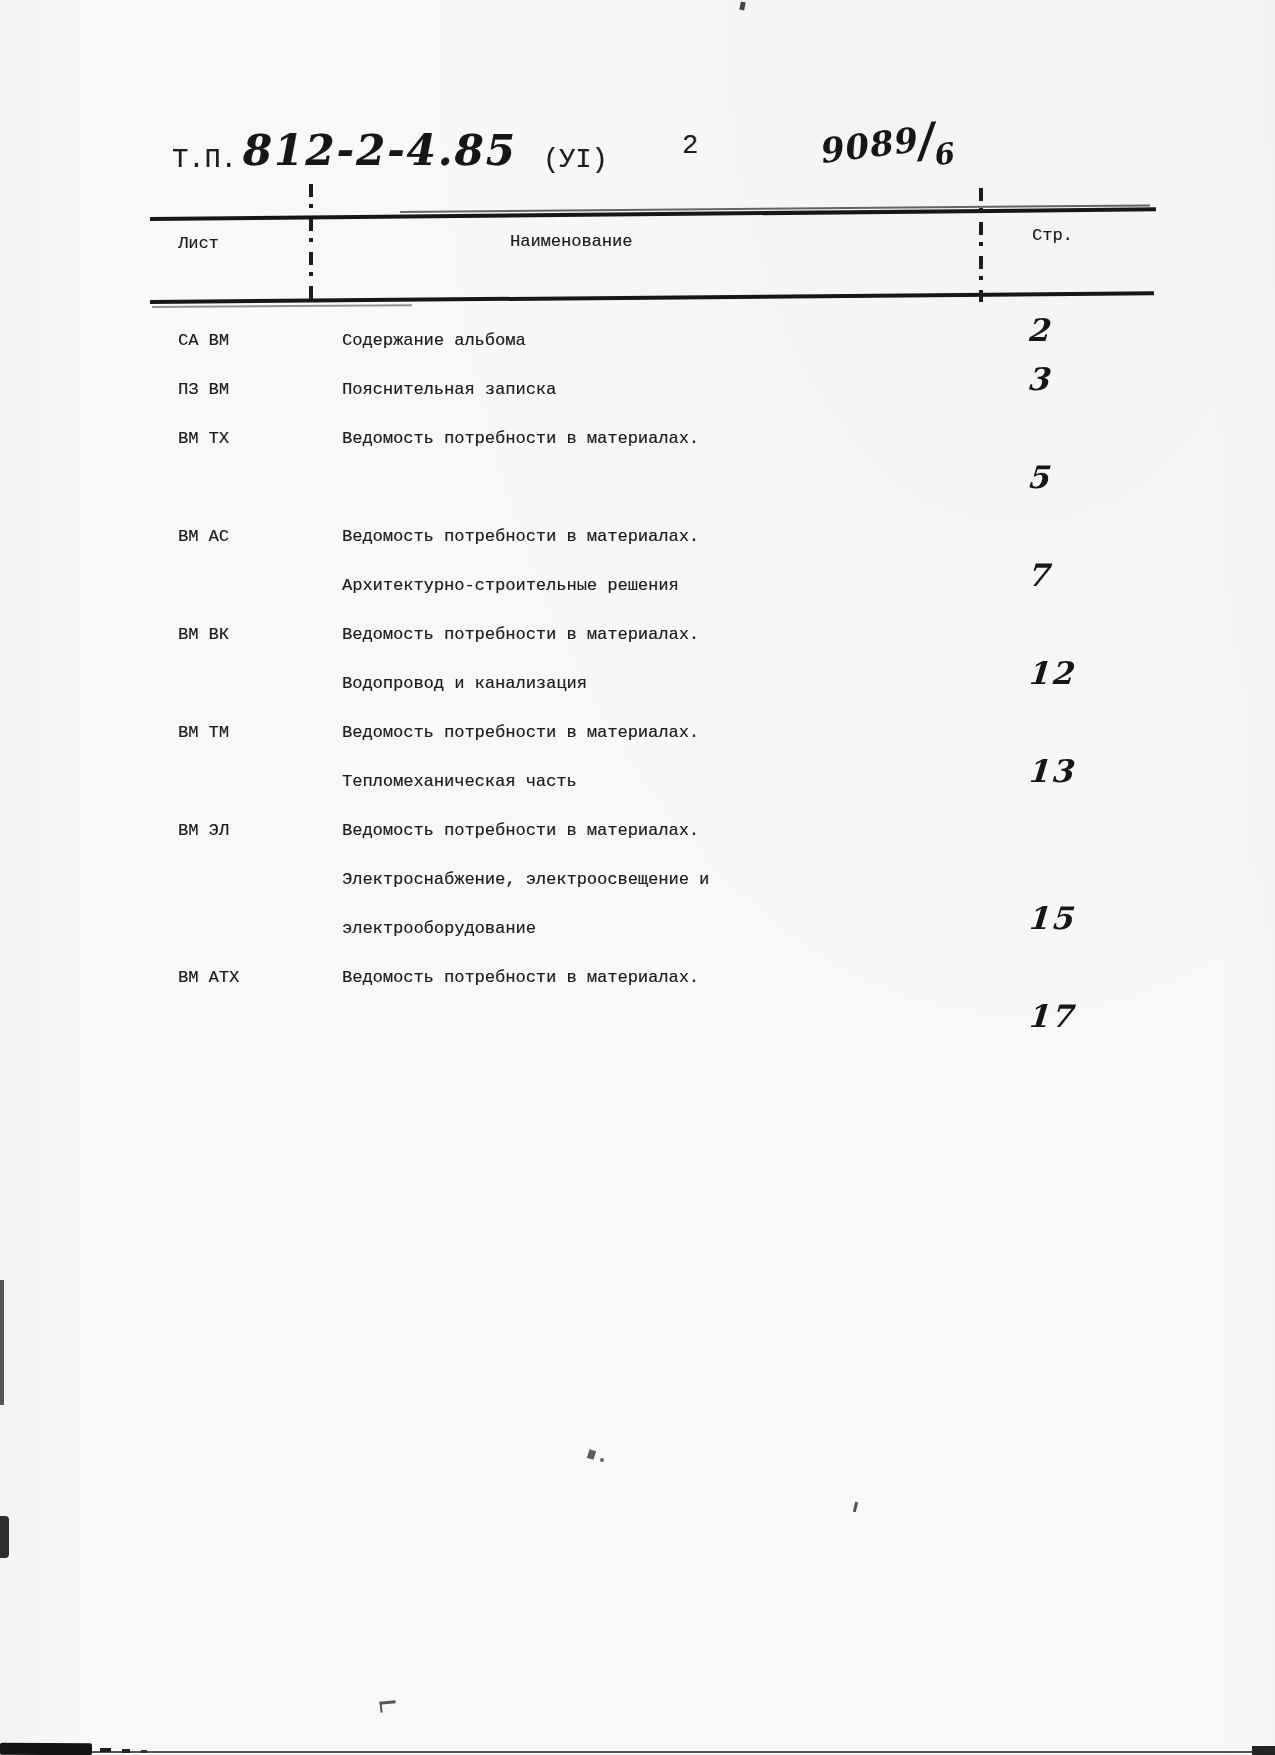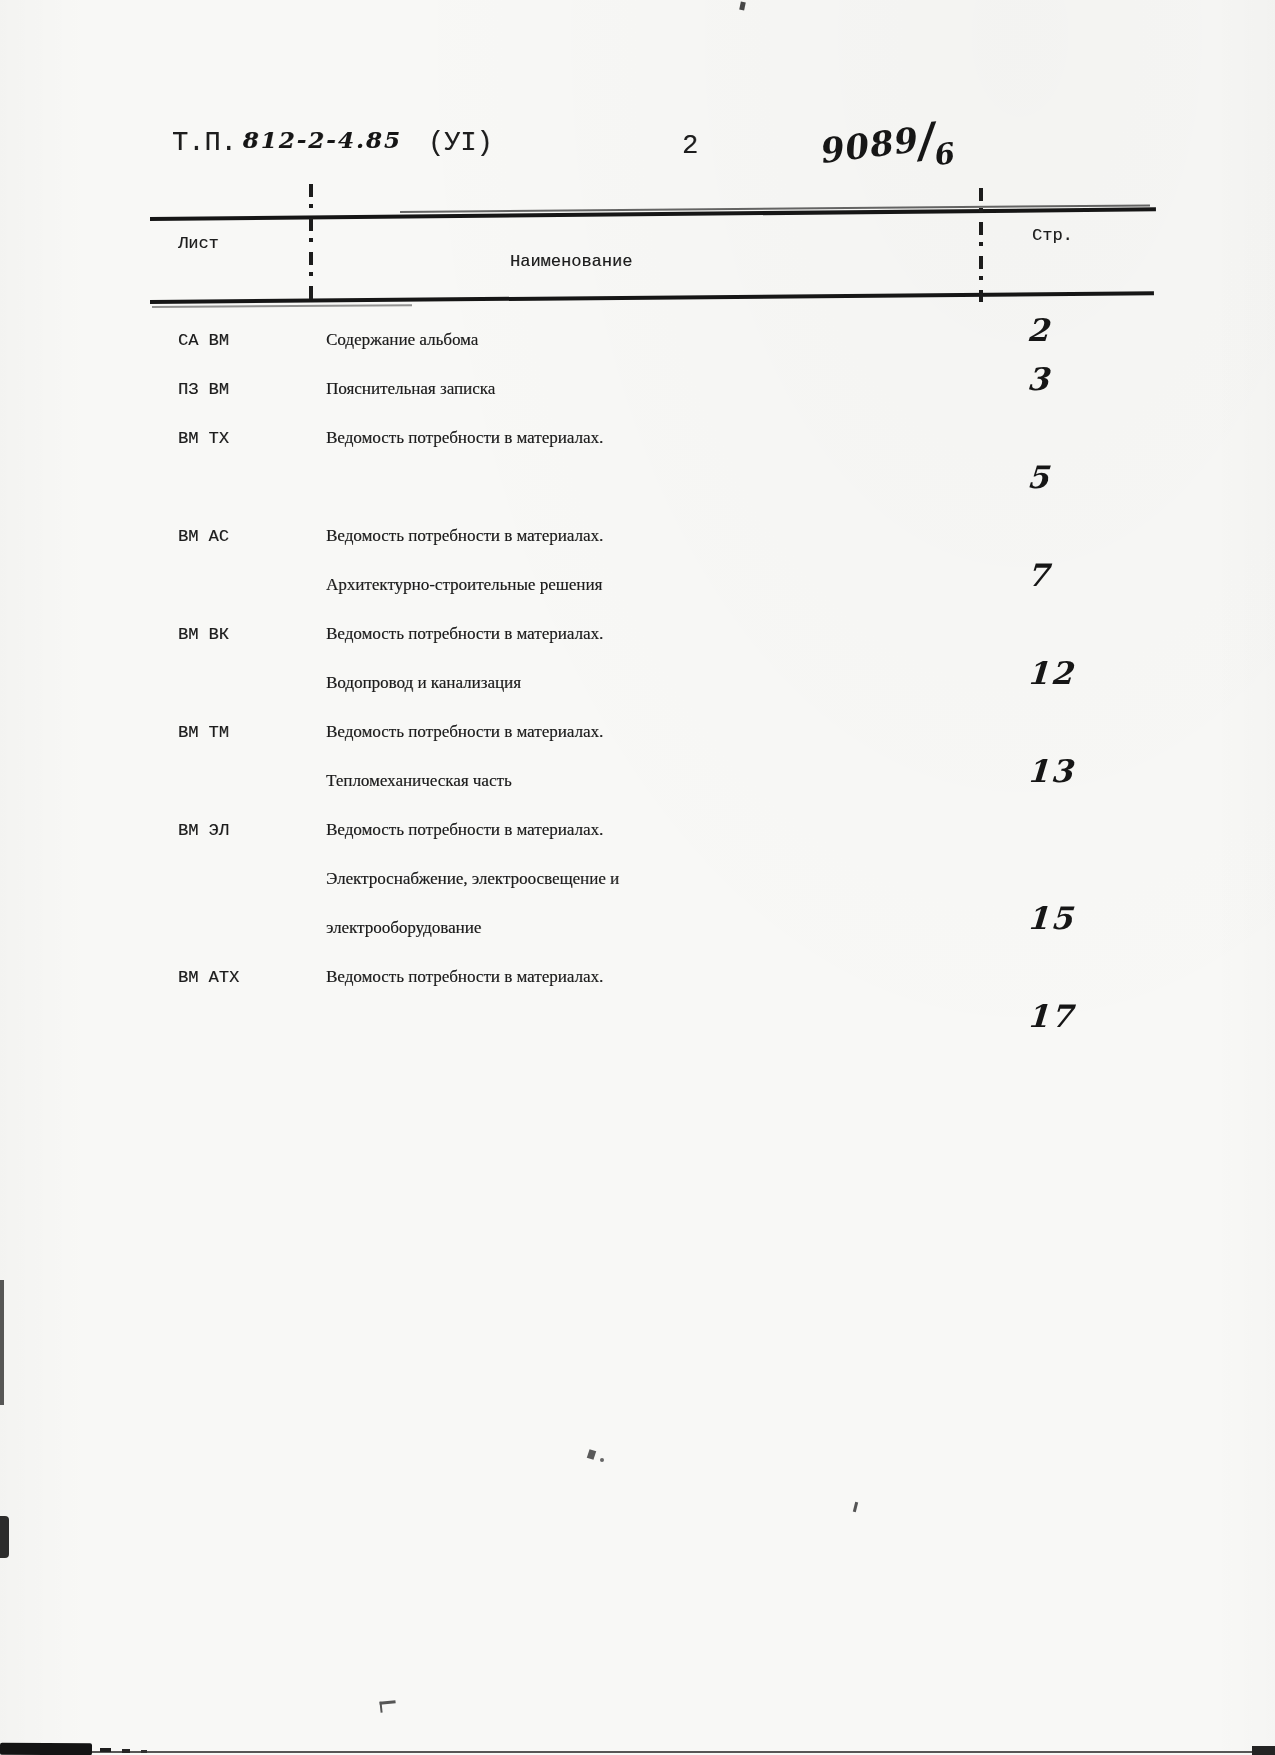--- a/index.html
+++ b/index.html
@@ -29,21 +29,21 @@
     font-weight:bold;
     color:#161616;
     white-space:nowrap;
   }
 
   
   .doc-code{position:absolute;left:172px;top:128px;font-size:27px;}
   .doc-code .num{
     font-family:"DejaVu Serif","Liberation Serif",serif;
     font-style:italic;font-weight:bold;
-    font-size:23px;letter-spacing:2px;
+    font-size:42px;letter-spacing:2px;
     position:relative;top:-2px;margin:0 6px;
   }
   .doc-code .suffix{margin-left:20px;}
   .page-num{position:absolute;left:682px;top:131px;font-size:27px;}
   .stamp{
     position:absolute;left:820px;top:112px;
     transform:rotate(-7deg);
     font-size:34px;letter-spacing:1px;
   }
   .stamp .slash{font-size:46px;font-weight:bold;position:relative;top:6px;margin:0 -3px 0 -1px;}
@@ -58,28 +58,28 @@
   .vsep{
     position:absolute;width:4px;
     background:repeating-linear-gradient(180deg,
       #1c1c1c 0 13px, rgba(0,0,0,0) 13px 20px,
       #1c1c1c 20px 24px, rgba(0,0,0,0) 24px 34px);
   }
   .vsep-1{left:309px;top:184px;height:120px;}
   .vsep-2{left:979px;top:188px;height:114px;}
   .col-h{position:absolute;}
   .col-h-sheet{left:178px;top:234px;}
-  .col-h-name{left:510px;top:232px;margin-top:20px;}
+  .col-h-name{left:510px;top:232px;}
   .col-h-page{left:1032px;top:226px;}
 
   
   .rows{position:absolute;left:150px;top:315px;width:1010px;}
   .tline{position:relative;height:49px;}
   .tline .code{position:absolute;left:28px;top:50%;transform:translateY(-50%);}
-  .tline .desc{position:absolute;left:176px;top:50%;transform:translateY(-50%);font-family:Liberation Serif, serif;}
+  .tline .desc{position:absolute;left:192px;top:50%;transform:translateY(-50%);}
   .tline .pg{
     position:absolute;left:880px;top:50%;
     transform:translateY(calc(-50% - 10px)) skewX(-6deg);
     font-size:31px;letter-spacing:2px;
   }
 
   
   .art{position:absolute;background:#2e2e2e;}
   .art-top-speck{left:740px;top:2px;width:5px;height:8px;background:#474747;transform:rotate(12deg);}
   .art-left-line{left:0;top:1280px;width:4px;height:125px;background:#3a3a3a;opacity:.85;}

